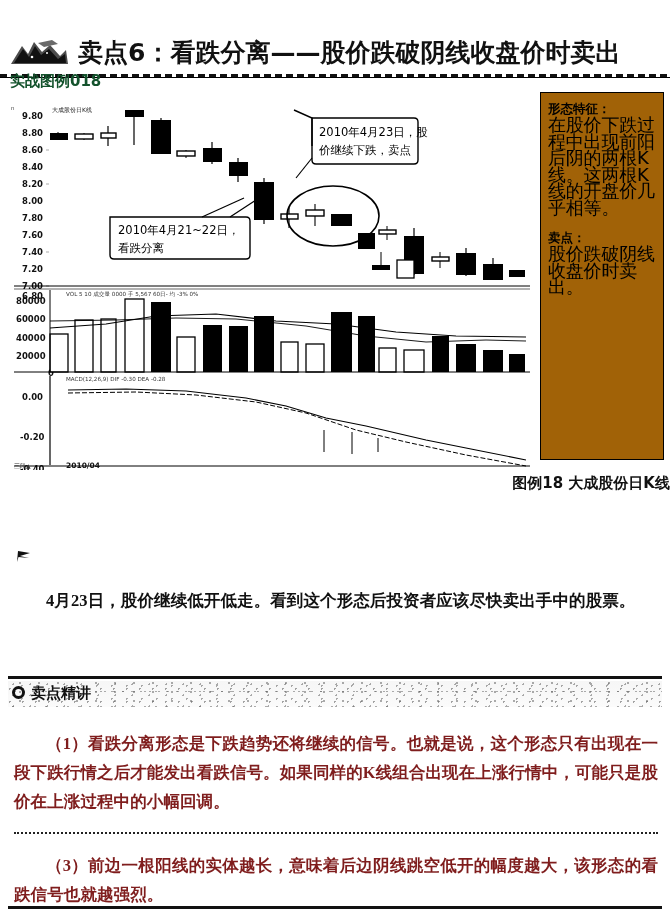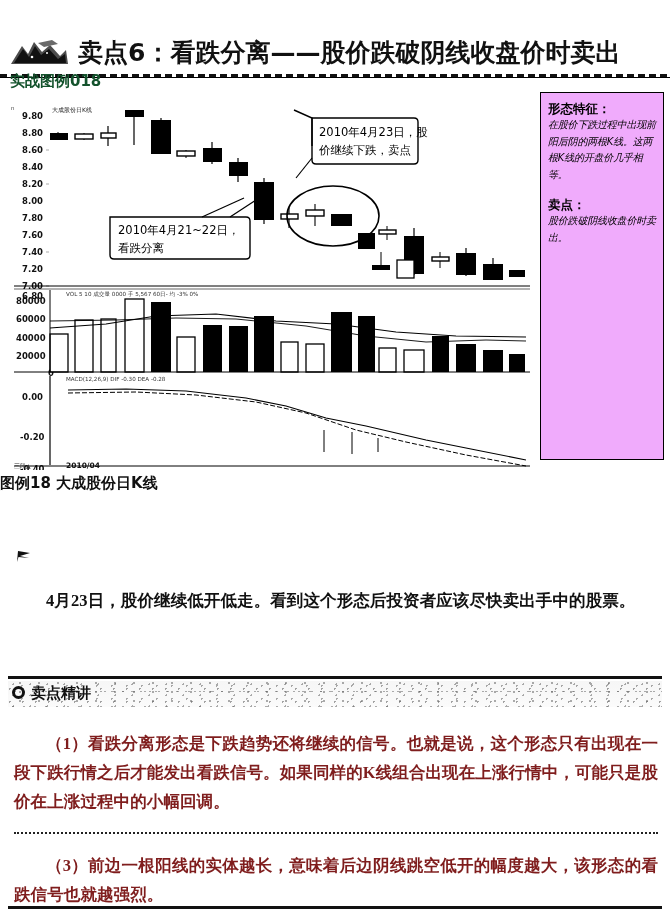--- a/index.html
+++ b/index.html
@@ -24,29 +24,29 @@
   
   .fig-label{position:absolute;left:10px;top:72px;
     font-family:"DejaVu Sans","Liberation Sans",sans-serif;
     font-weight:bold;font-size:15px;color:#14532d;}
 
   .chart-wrap{position:absolute;left:6px;top:100px;width:526px;height:370px;}
   .chart-svg{display:block;}
 
   
   .sidebox{position:absolute;left:540px;top:92px;width:124px;height:368px;
-    border:1px solid #000;box-sizing:border-box;background:#f0abfc;
+    border:1px solid #000;box-sizing:border-box;background:#a16207;
     padding:8px 7px 0 7px;}
   .sb-h{font-family:"DejaVu Sans","Liberation Sans",sans-serif;
     font-weight:bold;font-size:12.5px;line-height:16px;color:#000;}
   .sb-p{font-family:"DejaVu Sans","Liberation Sans",sans-serif;
-    font-size:10px;line-height:16.5px;color:#000;letter-spacing:-0.2px;font-style:italic;}
+    font-size:18px;line-height:16.5px;color:#000;letter-spacing:-0.2px;}
   .sb-gap{height:14px;}
 
-  .fig-caption{position:absolute;left:0;top:474px;width:670px;text-align:left;
+  .fig-caption{position:absolute;left:0;top:474px;width:670px;text-align:right;
     font-family:"DejaVu Sans","Liberation Sans",sans-serif;
     font-weight:bold;font-size:15px;color:#111;}
 
   
   .body-text{position:absolute;left:14px;top:524px;width:644px;}
   .para{font-size:16.5px;line-height:29px;text-align:justify;
     color:#111;font-weight:600;letter-spacing:0.1px;}
   .para.indent{text-indent:32px;}
   .flag{display:inline-block;width:18px;height:14px;vertical-align:-2px;margin-right:4px;}
 

